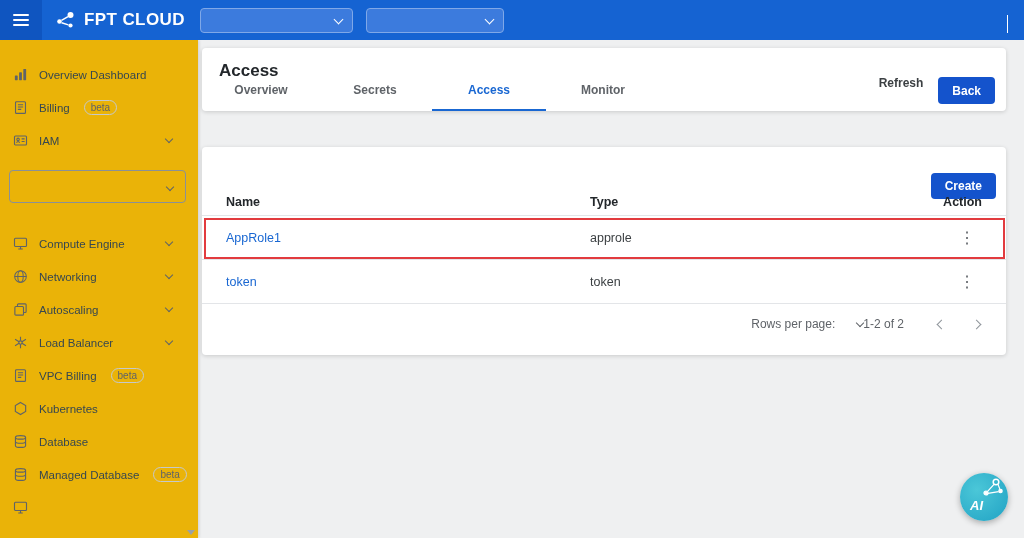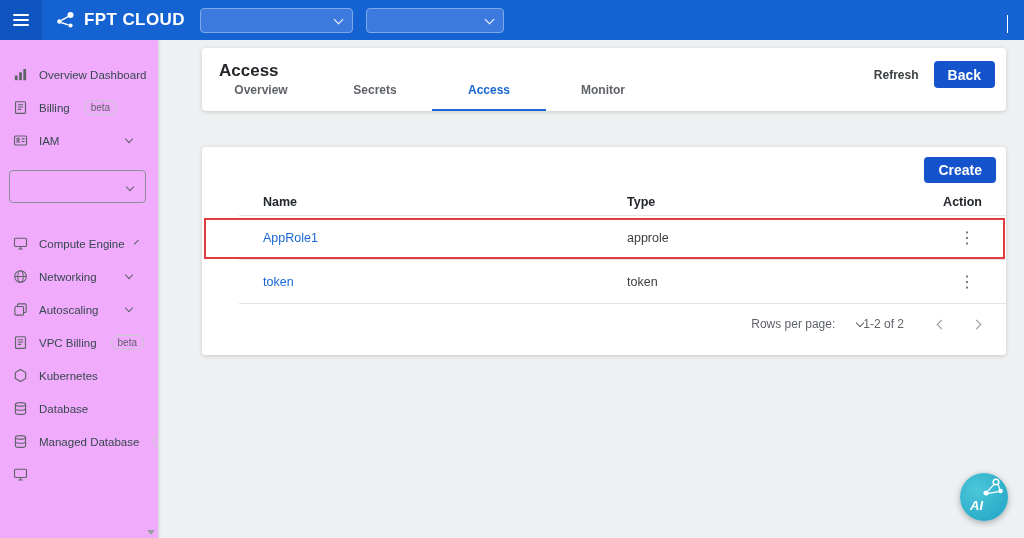--- a/index.html
+++ b/index.html
@@ -15,44 +15,44 @@
   .burger { width:42px; height:40px; background:#0f55c0; display:flex; align-items:center; justify-content:center; cursor:pointer; }
   .burger-lines { width:16px; }
   .burger-lines span { display:block; height:2px; background:#fff; margin:3px 0; border-radius:1px; }
   .brand { display:flex; align-items:center; gap:7px; margin-left:13px; color:#fff; font-size:17px; font-weight:bold; letter-spacing:.4px; white-space:nowrap; }
   .tb-select { position:absolute; height:25px; background:#3c7bdd; border:1px solid #7fa8e8; border-radius:4px; display:flex; align-items:center; justify-content:flex-end; padding-right:10px; cursor:pointer; color:#fff; font-size:12px; }
   .tb-select.dd1 { left:200px; width:153px; top:8px; }
   .tb-select.dd2 { left:366px; width:138px; top:8px; }
   .chev-w { width:7px; height:7px; border-right:1.7px solid #fff; border-bottom:1.7px solid #fff; transform:rotate(45deg); margin-top:-3px; }
   .tb-caret { position:absolute; right:16px; top:15px; cursor:pointer; }
   
-  .sidebar { position:absolute; top:40px; left:0; bottom:0; width:158px; background:#f0abfc; box-shadow:1px 0 3px rgba(0,0,0,.14); padding-top:18px; z-index:5; overflow:hidden; }
+  .sidebar { position:absolute; top:40px; left:0; bottom:0; width:198px; background:#eab308; box-shadow:1px 0 3px rgba(0,0,0,.14); padding-top:18px; z-index:5; overflow:hidden; }
   .side-item { height:33px; display:flex; align-items:center; gap:11px; padding:0 26px 0 13px; font-size:11.5px; color:#37474f; cursor:pointer; white-space:nowrap; }
   .si-icon { width:15px; height:15px; flex:0 0 15px; display:flex; color:#5f6368; }
   .si-icon svg { width:15px; height:15px; }
   .beta { font-size:10px; color:#5f6368; border:1px solid #c5c9cc; border-radius:8px; padding:1px 6px; margin-left:3px; }
   .chev { width:6px; height:6px; border-right:1.5px solid #5f6368; border-bottom:1.5px solid #5f6368; transform:rotate(45deg); margin-left:auto; margin-top:-3px; }
   .side-select { margin:13px 12px 24px 9px; height:33px; border:1px solid #8a9096; border-radius:4px; position:relative; cursor:pointer; }
   .side-select .chev { position:absolute; right:12px; top:13px; margin:0; }
   .scroll-arrow { position:absolute; right:3px; bottom:3px; width:0; height:0; border-left:4px solid transparent; border-right:4px solid transparent; border-top:5px solid #9aa0a6; }
   
   .card { position:absolute; background:#fff; border-radius:4px; box-shadow:0 1px 4px rgba(0,0,0,.16); }
   .card1 { left:202px; top:48px; width:804px; height:63px; }
   .page-title { position:absolute; left:17px; top:13px; font-size:17px; font-weight:bold; color:#23272b; }
   .c1-actions { position:absolute; right:11px; top:13px; display:flex; align-items:center; gap:15px; }
   .refresh { font-size:12px; color:#3c4043; font-weight:bold; cursor:pointer; }
-  .btn-blue { background:#1453cc; color:#fff; border:none; border-radius:4px; font-size:14px; font-weight:bold; height:27px; padding:0 14px; cursor:pointer; font-family:inherit; }
+  .btn-blue { background:#1453cc; color:#fff; border:none; border-radius:4px; font-size:12px; font-weight:bold; height:27px; padding:0 14px; cursor:pointer; font-family:inherit;margin-top:16px; }
   .tabs { position:absolute; left:2px; bottom:0; display:flex; }
   .tab { width:114px; height:40px; display:flex; align-items:center; justify-content:center; font-size:12px; color:#5f6368; font-weight:bold; cursor:pointer; border-bottom:2px solid transparent; }
   .tab.active { color:#1967d2; border-bottom-color:#1967d2; }
   .card2 { left:202px; top:147px; width:804px; height:208px; }
   .create-wrap { position:absolute; top:10px; right:10px; }
   .create-wrap .btn-blue { height:26px; }
   .tgrid { position:absolute; left:0; right:0; top:41px; }
-  .trow { display:grid; grid-template-columns:364px 1fr 62px; align-items:center; padding:0 24px; border-bottom:1px solid #e3e5e8;margin-left:37px; }
+  .trow { display:grid; grid-template-columns:364px 1fr 62px; align-items:center; padding:0 24px; border-bottom:1px solid #e3e5e8; }
   .thead-row { height:28px; font-size:12.5px; font-weight:bold; color:#23272b; }
   .tbody-row { height:44px; font-size:12.5px; }
   .cell-link { color:#1967d2; cursor:pointer; }
   .cell-type { color:#3c4043; }
   .cell-action { justify-self:end; }
   .kebab { font-size:16px; color:#5f6368; cursor:pointer; line-height:1; padding:0 5px; margin-right:2px; }
   .pager { height:40px; display:flex; align-items:center; justify-content:flex-end; padding-right:26px; font-size:12px; color:#5f6368; }
   .rpp-caret { width:6px; height:6px; border-right:1.5px solid #5f6368; border-bottom:1.5px solid #5f6368; transform:rotate(45deg); margin:-2px 0 0 22px; cursor:pointer; }
   .range { }
   .pg-arrow { width:7px; height:7px; border-right:1.6px solid #8f959b; border-bottom:1.6px solid #8f959b; cursor:pointer; }
@@ -213,20 +213,29 @@
     <span>Networking</span>
     <span class="chev"></span>
   </div>
   <div class="side-item">
     <span class="si-icon">
         <svg viewBox="0 0 16 16">
           <use href="#i-layers"></use>
         </svg>
       </span>
     <span>Autoscaling</span>
+    <span class="chev"></span>
+  </div>
+  <div class="side-item">
+    <span class="si-icon">
+        <svg viewBox="0 0 16 16">
+          <use href="#i-hub"></use>
+        </svg>
+      </span>
+    <span>Load Balancer</span>
     <span class="chev"></span>
   </div>
   <div class="side-item">
     <span class="si-icon">
         <svg viewBox="0 0 16 16">
           <use href="#i-receipt"></use>
         </svg>
       </span>
     <span>VPC Billing</span>
     <span class="beta">beta</span>

